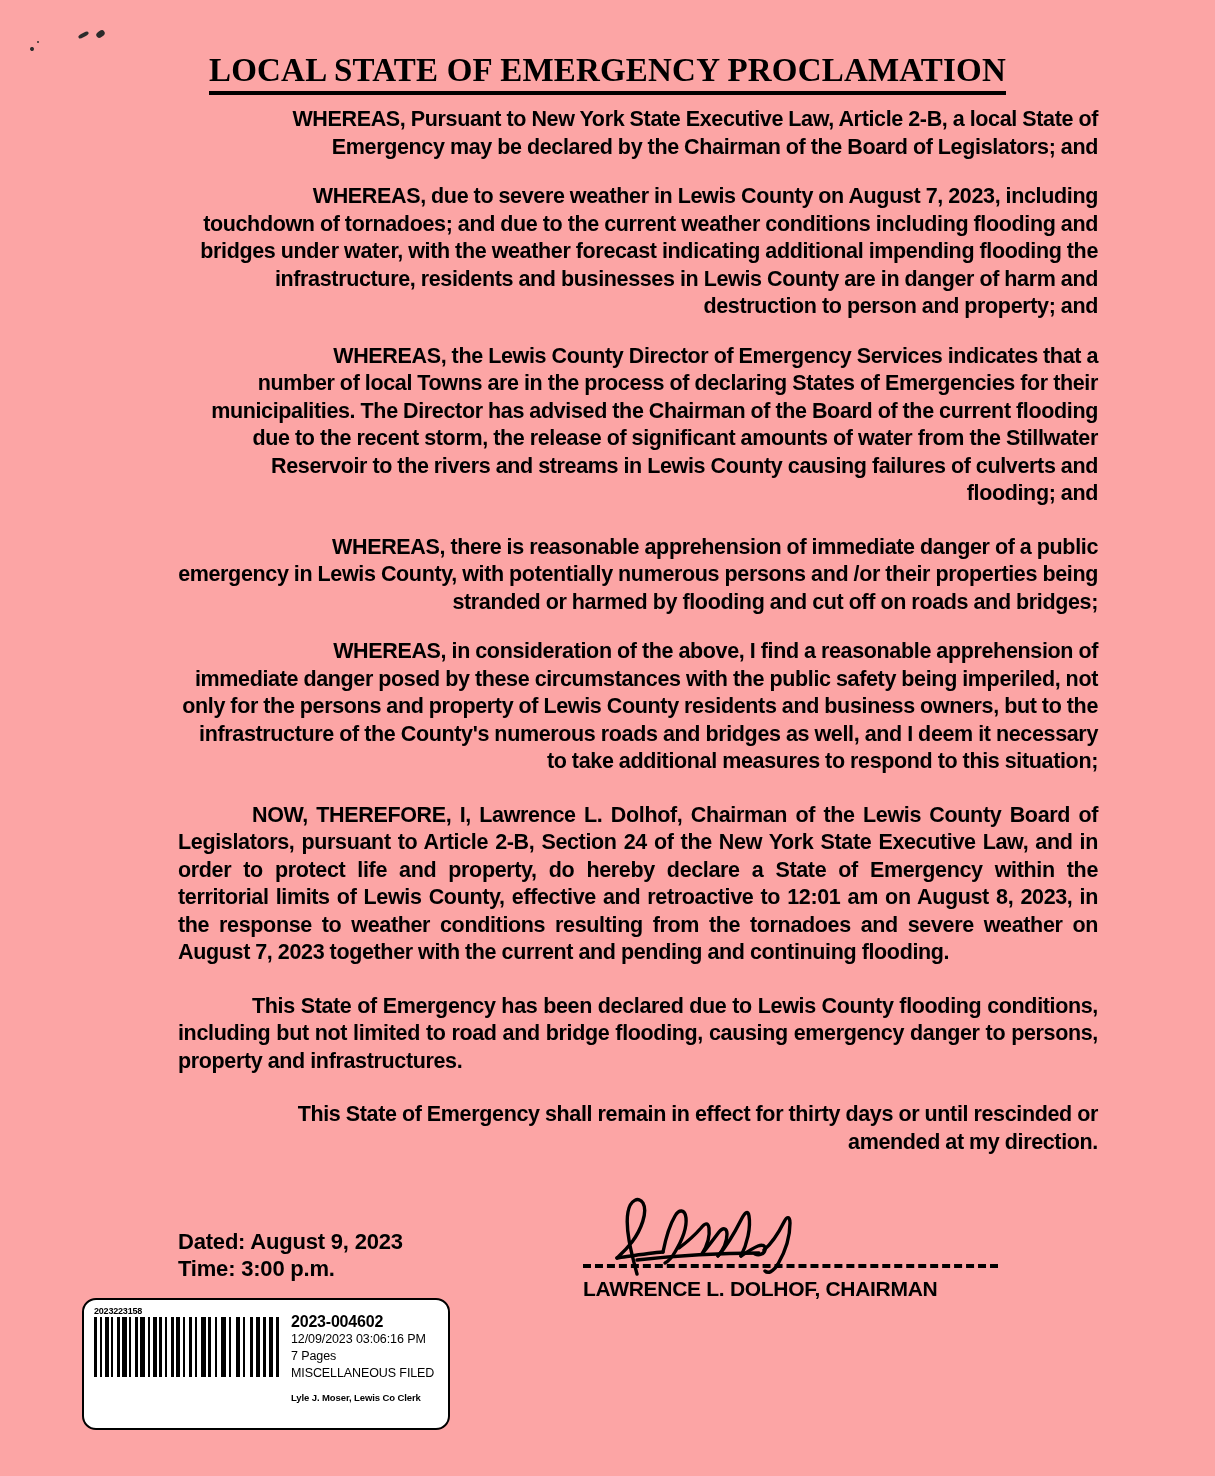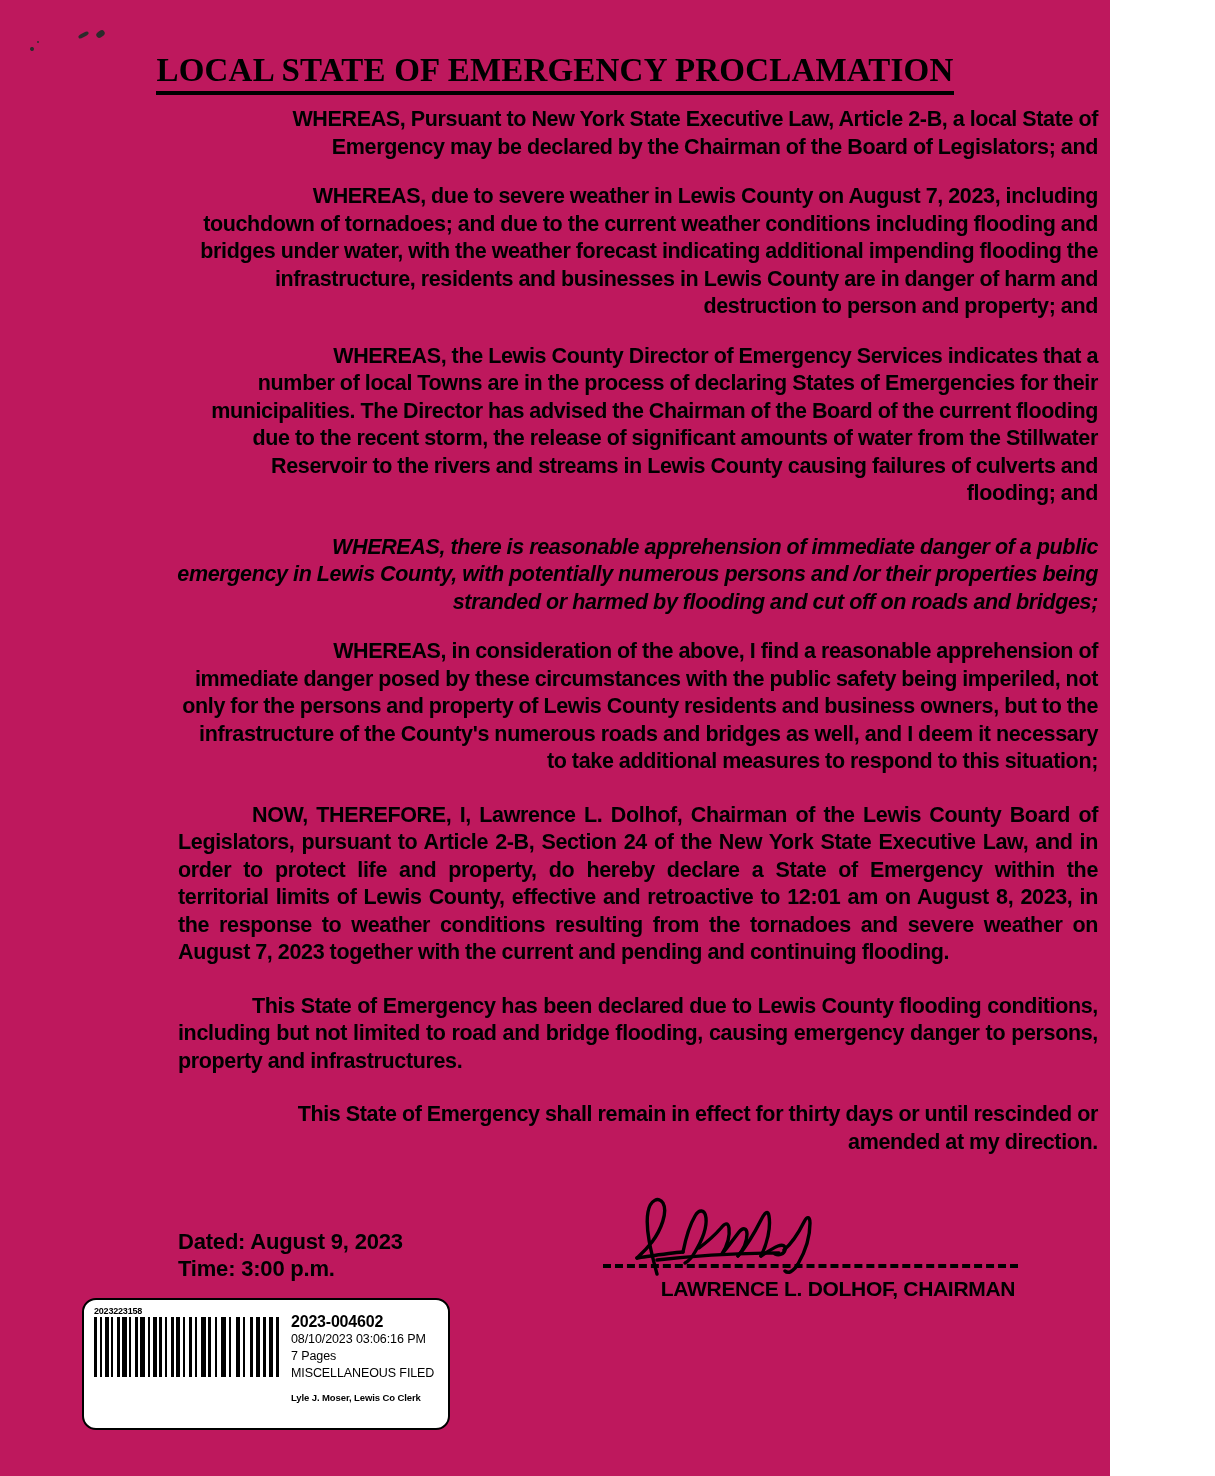--- a/index.html
+++ b/index.html
@@ -7,23 +7,23 @@
     margin: 0;
     padding: 0;
     background: #ffffff;
   }
   body {
     font-family: "Liberation Sans", sans-serif;
     color: #000000;
   }
   #page {
     position: relative;
-    width: 1110px;
+    width: 1215px;
     height: 1476px;
-    background: #be185d;
+    background: #fca5a5;
     overflow: hidden;
   }
 
   
   .speck {
     position: absolute;
     background: #2b2b2b;
     border-radius: 50%;
   }
   .speck.s1 { left: 30px;  top: 47px;  width: 4px;  height: 4px; transform: rotate(20deg); }
@@ -69,41 +69,39 @@
     word-spacing: -0.3px;
     text-align: right;
   }
   p.para.justify {
     text-align: justify;
     text-justify: inter-word;
   }
   p.para.outdent {
     margin-left: -28px;
     width: 948px;
-    font-style: italic;
   }
   p.para.gap-big   { margin-bottom: 26px; }
 
   
   #dated-block {
     position: absolute;
     left: 178px;
     top: 1228px;
     font-weight: bold;
     font-size: 22px;
     line-height: 27px;
     letter-spacing: -0.2px;
   }
 
   #sign-block {
     position: absolute;
-    left: 603px;
+    left: 583px;
     top: 1194px;
     width: 470px;
-    text-align: center;
   }
   #sig-wrap {
     position: relative;
     height: 78px;
   }
   #sig-svg {
     position: absolute;
     left: 18px;
     top: -4px;
   }
@@ -271,21 +269,21 @@
   </div>
 
   <div id="filing-stamp">
     <div id="stamp-inner">
       <div id="barcode-area">
         <div id="barcode-num">2023223158</div>
         <div id="barcode-bars"></div>
       </div>
       <div id="stamp-text">
         <div class="doc-id">2023-004602</div>
-        <div class="stamp-line">08/10/2023  03:06:16 PM</div>
+        <div class="stamp-line">12/09/2023  03:06:16 PM</div>
         <div class="stamp-line">7 Pages</div>
         <div class="stamp-line">MISCELLANEOUS FILED</div>
         <div class="clerk">Lyle J. Moser, Lewis Co Clerk</div>
       </div>
     </div>
   </div>
 
 </div>
 
 </body></html>

